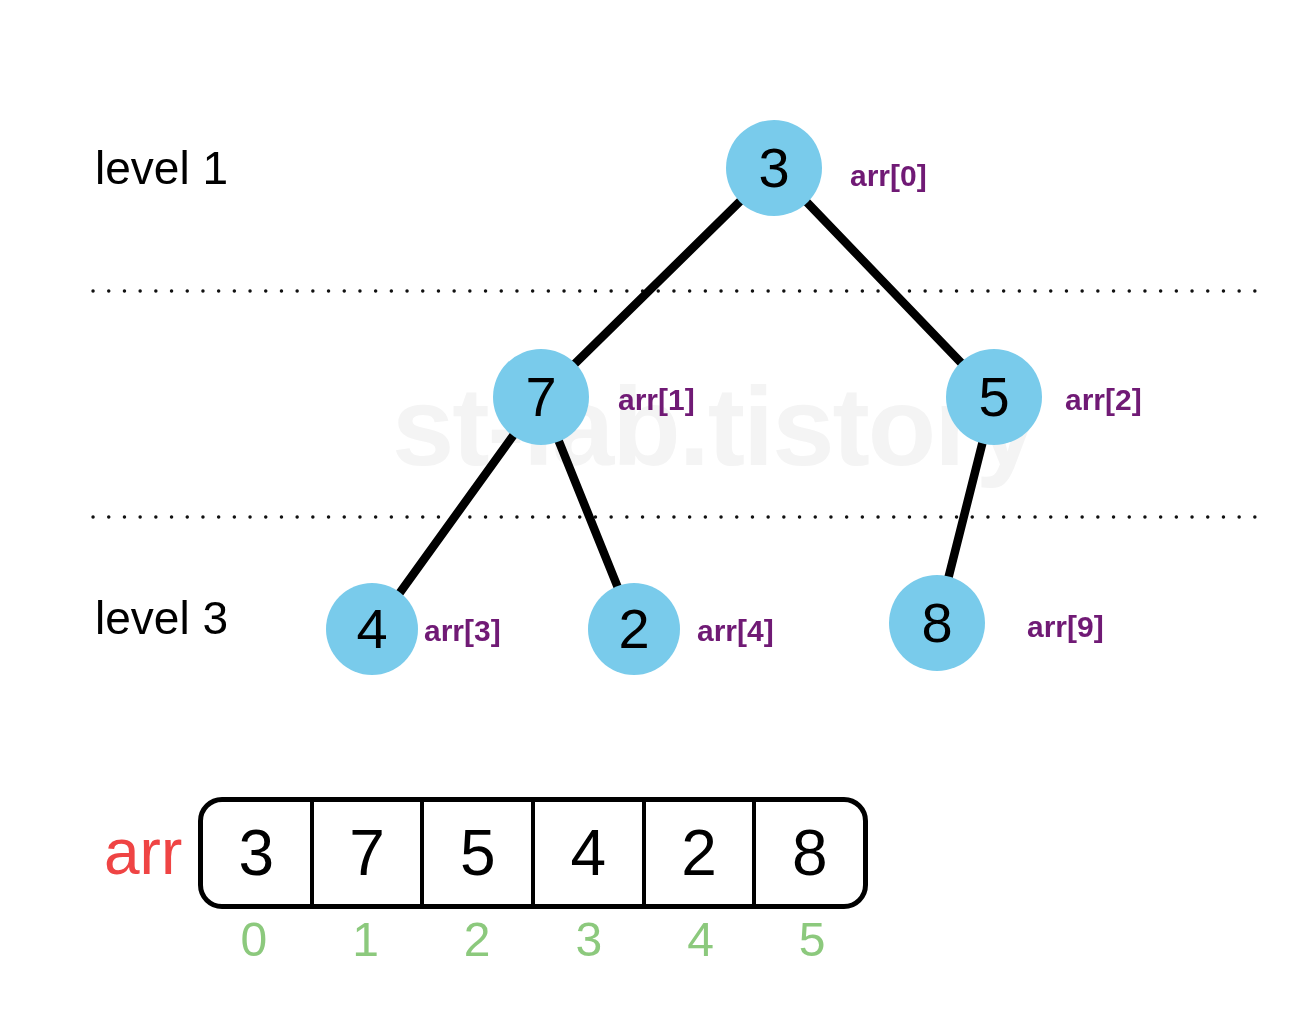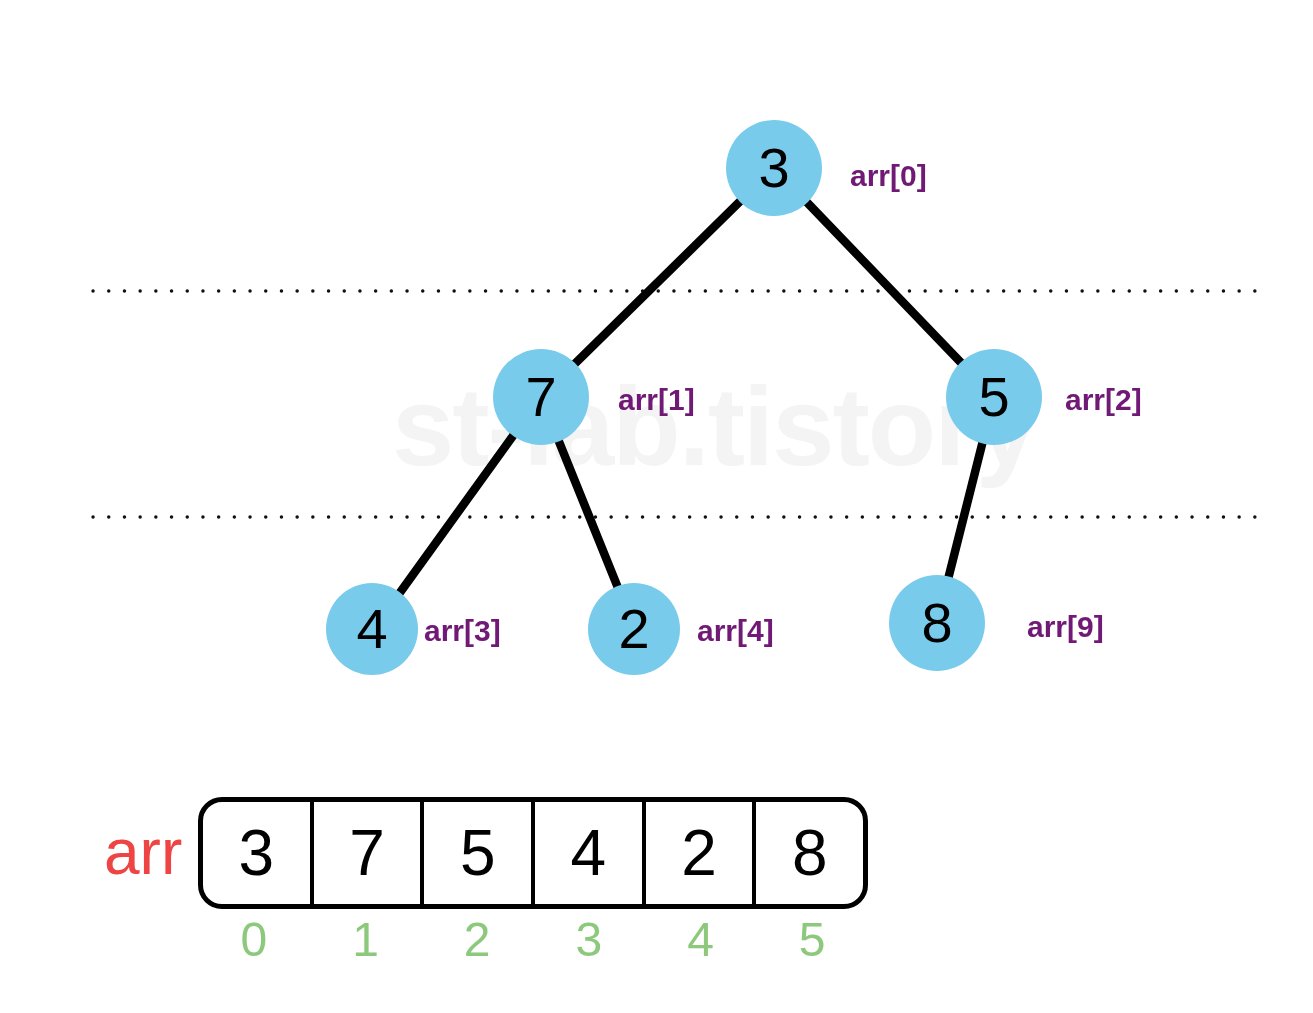--- a/index.html
+++ b/index.html
@@ -110,20 +110,22 @@
     <line class="dotted" x1="93" y1="291" x2="1257" y2="291"></line>
     <line class="dotted" x1="93" y1="517" x2="1257" y2="517"></line>
 
     <line class="edge" x1="774" y1="168" x2="541" y2="397"></line>
     <line class="edge" x1="774" y1="168" x2="994" y2="397"></line>
     <line class="edge" x1="541" y1="397" x2="373" y2="630"></line>
     <line class="edge" x1="541" y1="397" x2="635" y2="630"></line>
     <line class="edge" x1="994" y1="397" x2="937" y2="623"></line>
   </svg>
 
+  <div class="level-label lv1">level 1</div>
+  <div class="level-label lv3">level 3</div>
 
 
   <div class="node node-3">
     <span class="node-value">3</span>
   </div>
   <div class="node node-7">
     <span class="node-value">7</span>
   </div>
   <div class="node node-5">
     <span class="node-value">5</span>

